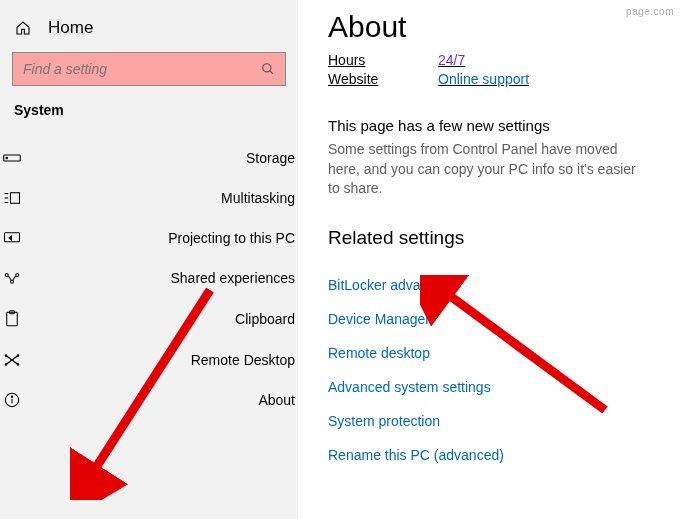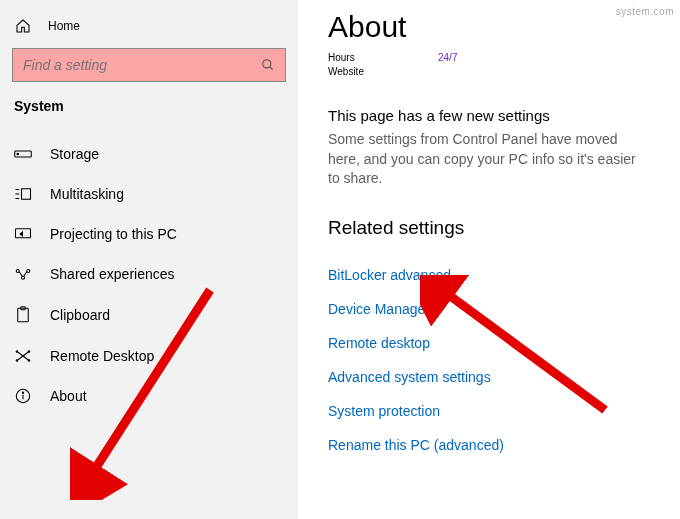--- a/index.html
+++ b/index.html
@@ -21,21 +21,21 @@
       flex-shrink: 0;
     }
     .home-row {
       display: flex;
       align-items: center;
       padding: 8px 14px 14px 14px;
       gap: 16px;
       cursor: pointer;
     }
     .home-row .icon { width: 18px; display:flex; align-items:center; justify-content:center; }
-    .home-row span.label { font-size: 12px; }
+    .home-row span.label { font-size: 17px; }
     .search-wrap {
       padding: 0 12px 16px 12px;
     }
     .search-box {
       display: flex;
       align-items: center;
       justify-content: space-between;
       border: 1px solid #888;
       background: #fca5a5;
       height: 34px;
@@ -53,42 +53,43 @@
     .search-box .sicon { color: #333; font-size: 14px; }
     .section-label {
       font-weight: 600;
       font-size: 14px;
       padding: 0 14px 20px 14px;
     }
     .nav-item {
       display: flex;
       align-items: center;
       gap: 18px;
-      padding: 12px 14px;
+      padding: 12px 3px;
       cursor: pointer;
       font-size: 14px;
+      justify-content: space-between;
     }
     .nav-item .icon {
       width: 18px;
       display: flex;
       align-items: center;
       justify-content: center;
       color: #000;
     }
     .main {
       flex: 1;
       padding: 10px 18px 0 30px;
       position: relative;
     }
     .page-title {
       font-size: 30px;
       font-weight: 400;
       margin-bottom: 8px;
     }
-    .kv-row { display: flex; gap: 40px; font-size: 10px; margin-bottom: 3px; }
+    .kv-row { display: flex; gap: 40px; font-size: 14px; margin-bottom: 3px; text-decoration: underline; }
     .kv-row .k { width: 70px; color: #000; }
     .kv-row .v { color: #6d28d9; }
     .kv-row .v.link { color: #0067c0; cursor: pointer; }
     .sub-heading {
       font-size: 15px;
       font-weight: 400;
       margin-top: 30px;
       margin-bottom: 6px;
     }
     .sub-text {
@@ -231,30 +232,31 @@
             <line x1="12" y1="10" x2="12" y2="17"></line>
             <circle cx="12" cy="7" r="1" fill="#000"></circle>
           </svg>
       </span>
       <span>About</span>
     </div>
 
   </div>
 
   <div class="main">
-    <div class="watermark">system.com</div>
+    <div class="watermark">page.com</div>
 
     <div class="page-title">About</div>
 
     <div class="kv-row">
       <span class="k">Hours</span>
       <span class="v">24/7</span>
     </div>
     <div class="kv-row">
       <span class="k">Website</span>
+      <span class="v link">Online support</span>
     </div>
 
     <div class="sub-heading">This page has a few new settings</div>
     <div class="sub-text">Some settings from Control Panel have moved here, and you can copy your PC info so it's easier to share.</div>
 
     <div class="related-heading">Related settings</div>
 
     <a class="rel-link">BitLocker advanced</a>
     <a class="rel-link">Device Manager</a>
     <a class="rel-link">Remote desktop</a>

